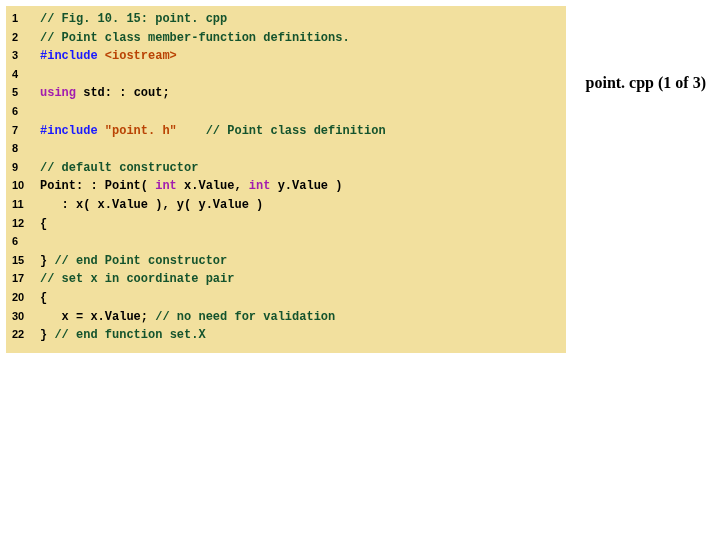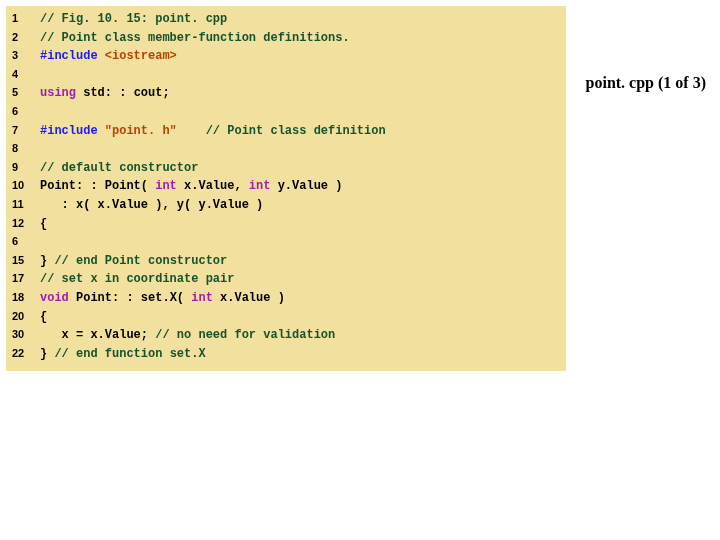--- a/index.html
+++ b/index.html
@@ -66,19 +66,18 @@
     <div class="line"><span class="ln">6</span><span class="code">&nbsp;</span></div>
     <div class="line"><span class="ln">7</span><span class="code"><span class="pre">#include </span><span class="inc">"point. h"</span><span>    </span><span class="cmt">// Point class definition</span></span></div>
     <div class="line"><span class="ln">8</span><span class="code">&nbsp;</span></div>
     <div class="line"><span class="ln">9</span><span class="code"><span class="cmt">// default constructor</span></span></div>
     <div class="line"><span class="ln">10</span><span class="code"><span>Point: : Point( </span><span class="kw">int</span><span> x.Value</span><span>, </span><span class="kw">int</span><span> y.Value )</span></span></div>
     <div class="line"><span class="ln">11</span><span class="code"><span>   : x( x.Value ), y( y.Value )</span></span></div>
     <div class="line"><span class="ln">12</span><span class="code"><span>{</span></span></div>
     <div class="line"><span class="ln">6</span><span class="code">&nbsp;</span></div>
     <div class="line"><span class="ln">15</span><span class="code"><span>} </span><span class="cmt">// end Point constructor</span></span></div>
     <div class="line"><span class="ln">17</span><span class="code"><span class="cmt">// set x in coordinate pair</span></span></div>
-    <div class="line"><span class="ln">18</span><span class="code"><span class="kw">void</span><span> Point: : set.X( </span><span class="kw">int</span><span> x.Value )</span></span></div>
     <div class="line"><span class="ln">20</span><span class="code"><span>{</span></span></div>
     <div class="line"><span class="ln">30</span><span class="code"><span>   x = x.Value; </span><span class="cmt">// no need for validation</span></span></div>
     <div class="line"><span class="ln">22</span><span class="code"><span>} </span><span class="cmt">// end function set.X</span></span></div>
   </div>
 
 <div class="slide-label">point. cpp (1 of 3)</div>
 
 </body></html>

